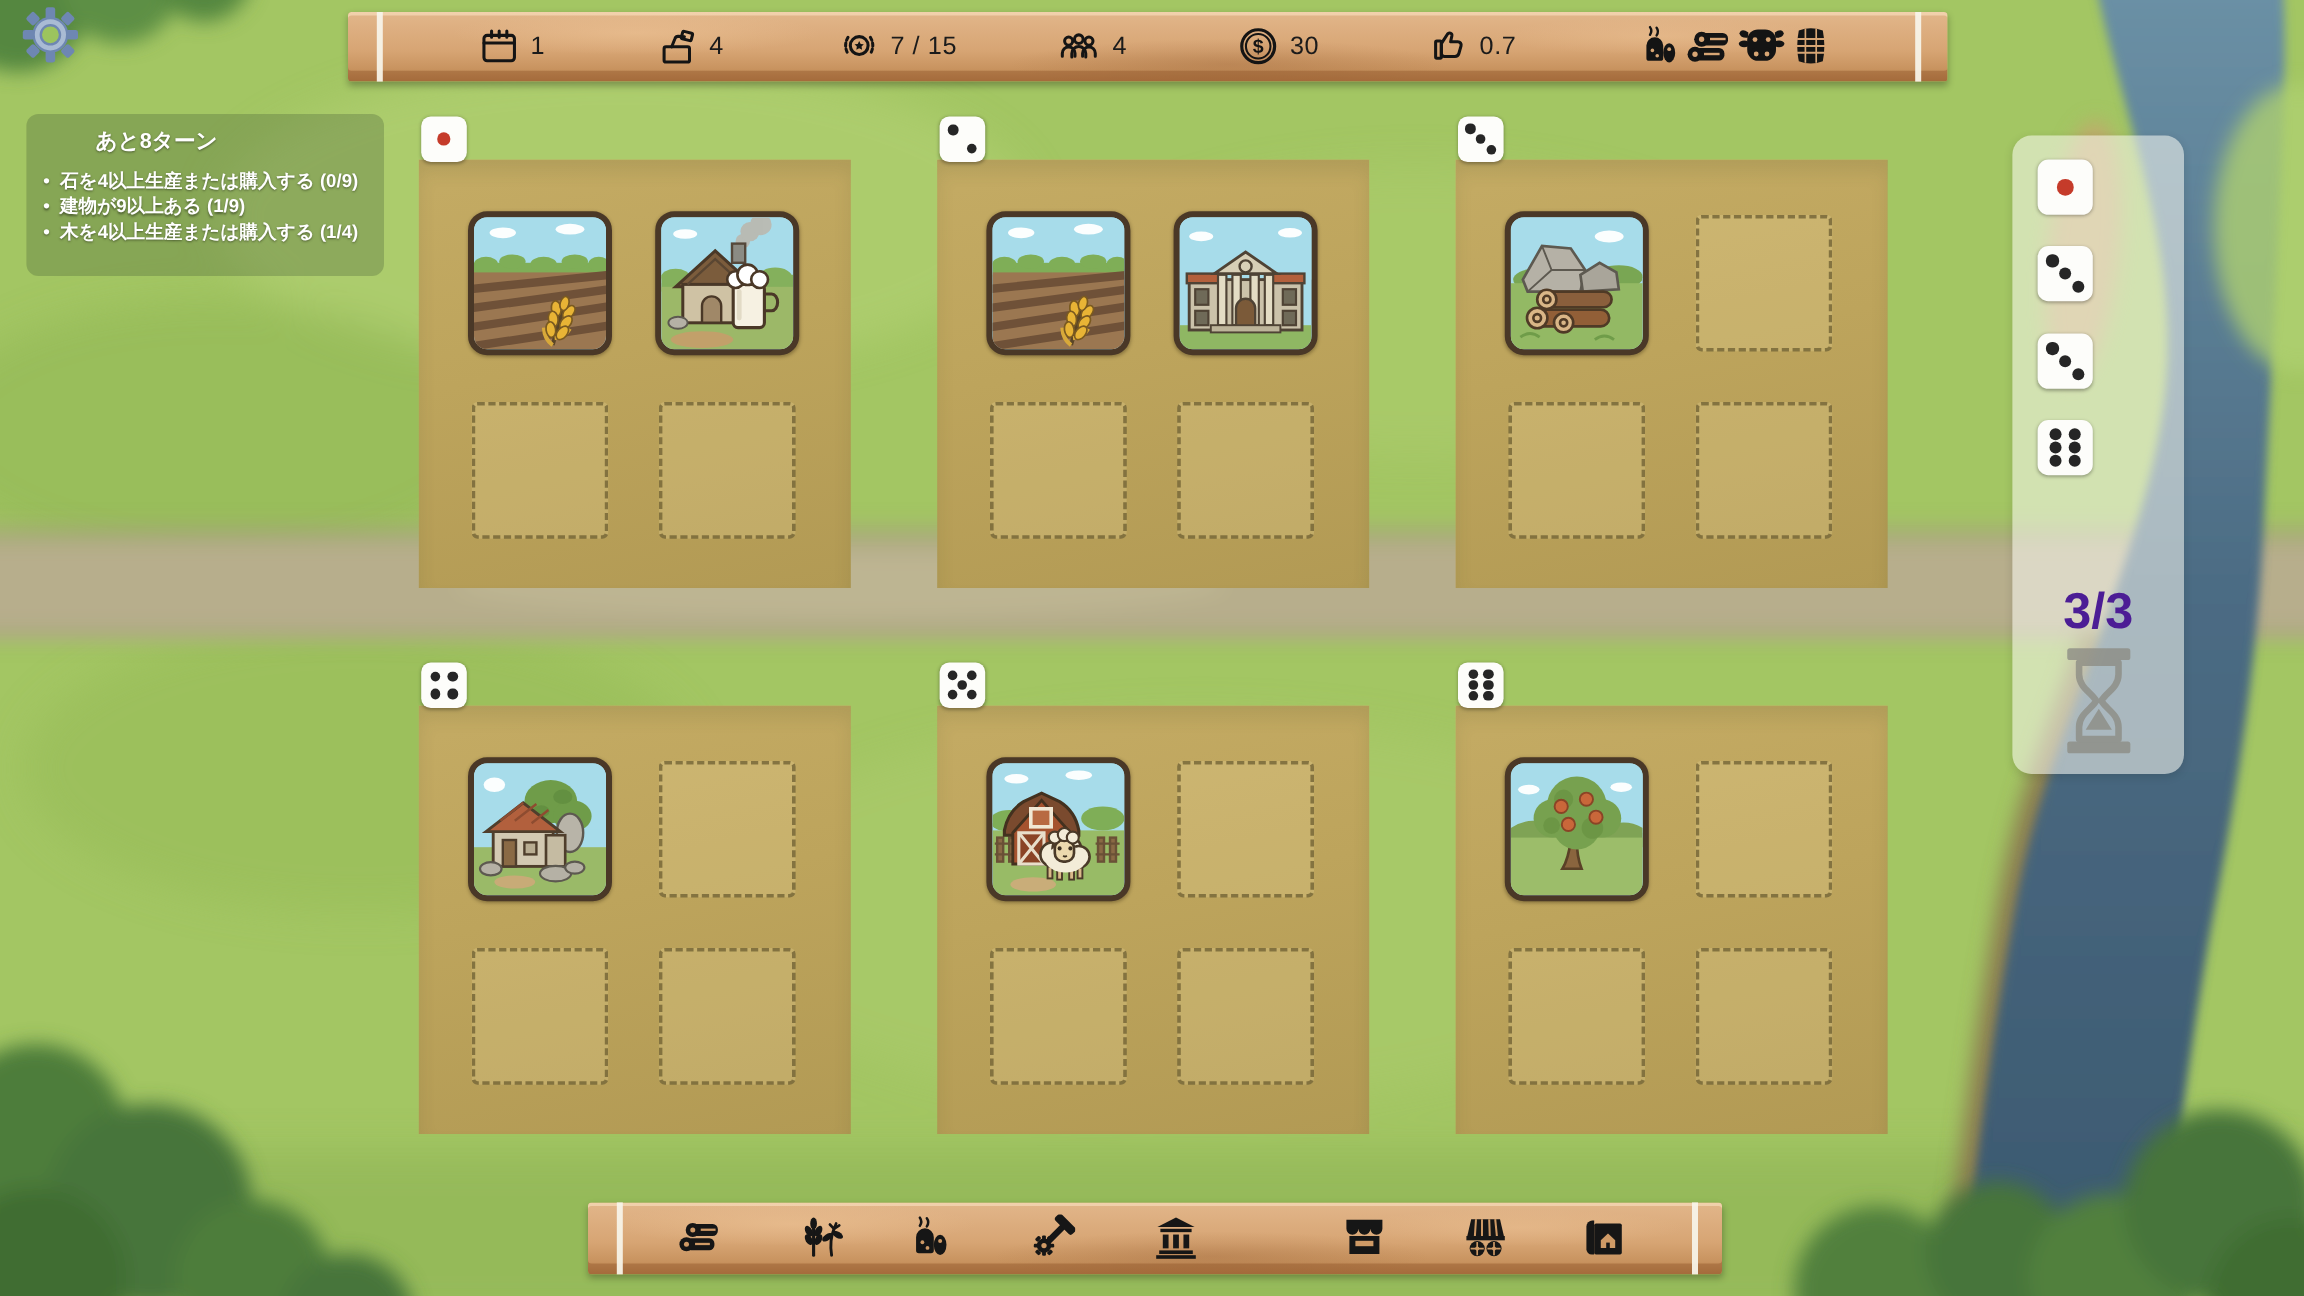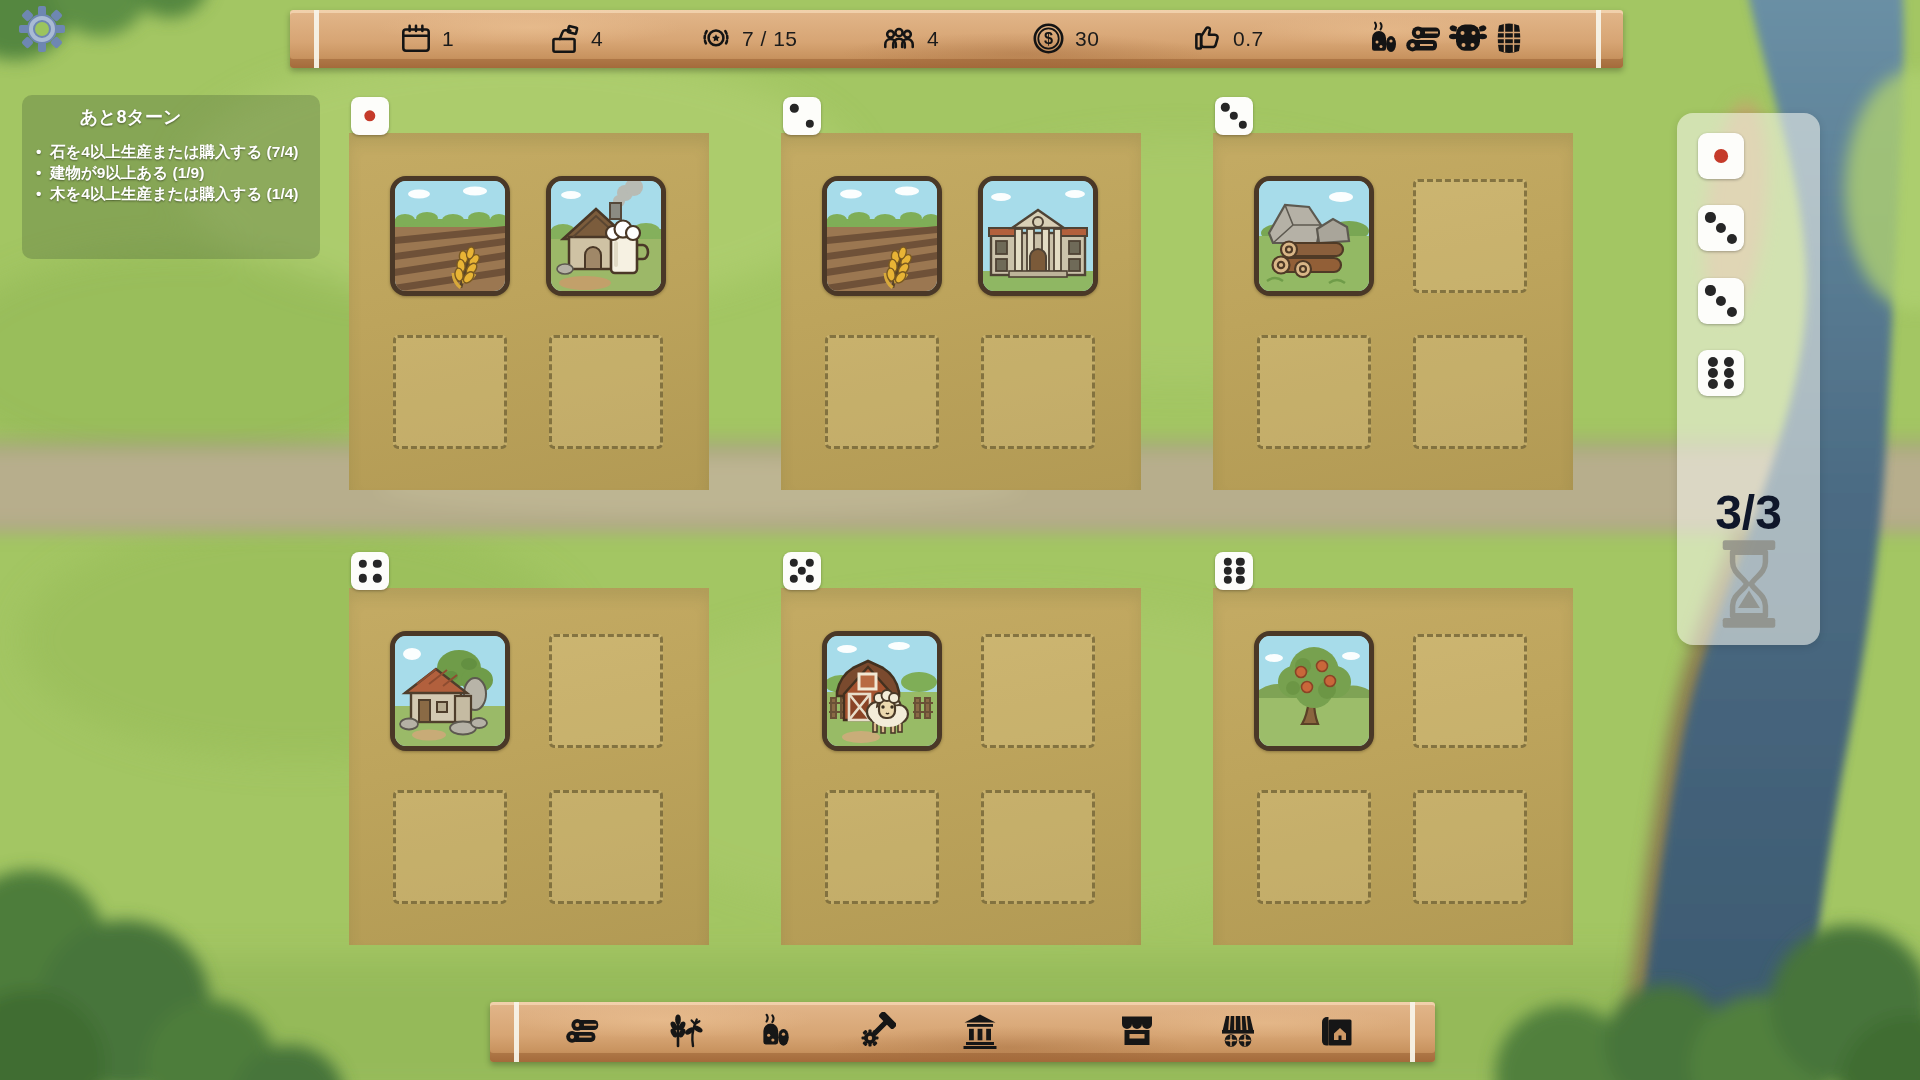--- a/index.html
+++ b/index.html
@@ -19,21 +19,21 @@
       radial-gradient(260px 30px at 55% 75%, rgba(150,95,52,.30), rgba(150,95,52,0) 70%),
       radial-gradient(200px 22px at 82% 35%, rgba(238,196,150,.45), rgba(238,196,150,0) 70%),
       linear-gradient(180deg,#e2b68a 0%,#d7a574 55%,#c8935f 82%,#b37a48 100%);
     box-shadow:inset 0 3px 0 rgba(255,236,205,.5), inset 0 -9px 0 rgba(146,88,44,.45), 0 3px 6px rgba(0,0,0,.28);}
   .bar-stripe{position:absolute;top:0;bottom:0;width:5px;background:#f7f3e8;opacity:.95;}
   .stat{position:absolute;display:flex;align-items:center;}
   .stat-label{font-size:21px;color:#1b1b1b;letter-spacing:.5px;}
   .icon-outline{stroke:#141414;stroke-width:2.4;fill:none;stroke-linecap:round;stroke-linejoin:round;}
 
   
-  #objectives{position:absolute;left:22px;top:95px;width:298px;height:164px;z-index:30;
+  #objectives{position:absolute;left:22px;top:95px;width:298px;height:135px;z-index:30;
     background:rgba(62,82,50,.28);border-radius:10px;padding:10px 14px 10px 14px;}
   #objectives .title{color:#fff;font-weight:bold;font-size:18px;text-align:center;width:70%;
     text-shadow:0 1px 2px rgba(0,0,0,.45);margin-bottom:12px;}
   #objectives li{display:flex;color:#fff;font-weight:bold;font-size:15.5px;line-height:21px;
     text-shadow:0 1px 2px rgba(0,0,0,.45);}
   #objectives .dot{width:14px;flex:none;}
 
   
   .board{position:absolute;width:360px;height:357px;z-index:10;
     background:linear-gradient(168deg,#c4ab64 0%,#bda45c 45%,#b29a54 100%);
@@ -50,21 +50,21 @@
   .badge-die{width:38px;height:38px;z-index:12;}
   .tray-die{width:46px;height:46px;border-radius:9px;}
   .pip{position:absolute;width:22%;height:22%;border-radius:50%;transform:translate(-50%,-50%);}
   .pip-big{width:30%;height:30%;}
 
   
   #tray{position:absolute;left:1677px;top:113px;width:143px;height:532px;z-index:30;
     background:rgba(250,250,243,.55);border-radius:16px;box-shadow:0 2px 8px rgba(0,0,0,.12);}
   #tray .tray-die{left:21px;}
   #tray-counter{position:absolute;left:0;top:372px;width:143px;text-align:center;
-    font-size:48px;font-weight:bold;color:#0f172a;}
+    font-size:42px;font-weight:bold;color:#4c1d95;}
   #hourglass{position:absolute;left:39px;top:425px;opacity:.8;}
 
   
   .tool{position:absolute;top:1012px;width:38px;height:38px;z-index:41;}
 </style>
 </head>
 <body>
 <div id="stage">
 
 <svg id="scenery" viewBox="0 0 1920 1080">
@@ -252,21 +252,21 @@
     <path d="M7 5.5 q10 -4 20 0 q2.6 13 0 25.5 q-10 4 -20 0 q-2.6 -12.5 0 -25.5 z" fill="#141414"></path>
     <path d="M5.6 12.5 h22.8 M5 18.3 h24 M5.6 24 h22.8" stroke="#d7a574" stroke-width="1.7" fill="none"></path>
     <path d="M12.5 3.8 v28.4 M21.5 3.8 v28.4" stroke="#d7a574" stroke-width="1.4"></path>
   </svg>
 </div>
 
 <div id="objectives">
   <div class="title">あと8ターン</div>
   <li>
         <span class="dot">•</span>
-        <span>石を4以上生産または購入する (7/4)</span>
+        <span>石を4以上生産または購入する (0/9)</span>
       </li>
   <li>
         <span class="dot">•</span>
         <span>建物が9以上ある (1/9)</span>
       </li>
   <li>
         <span class="dot">•</span>
         <span>木を4以上生産または購入する (1/4)</span>
       </li>
 </div>

